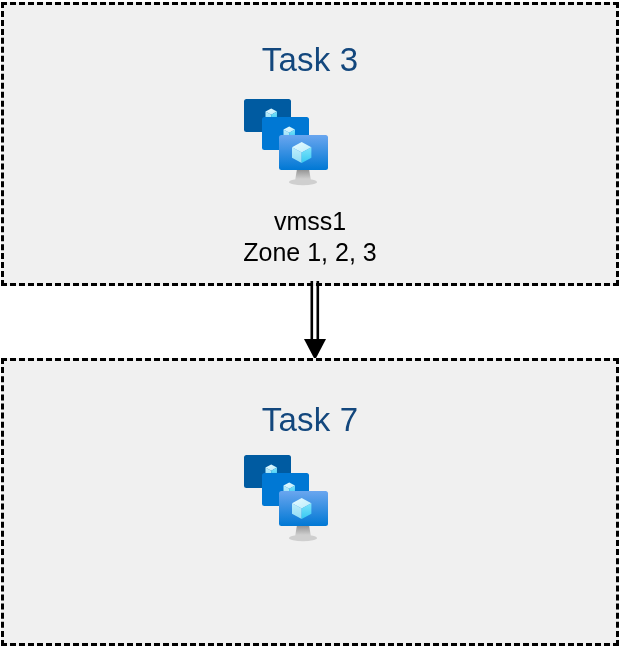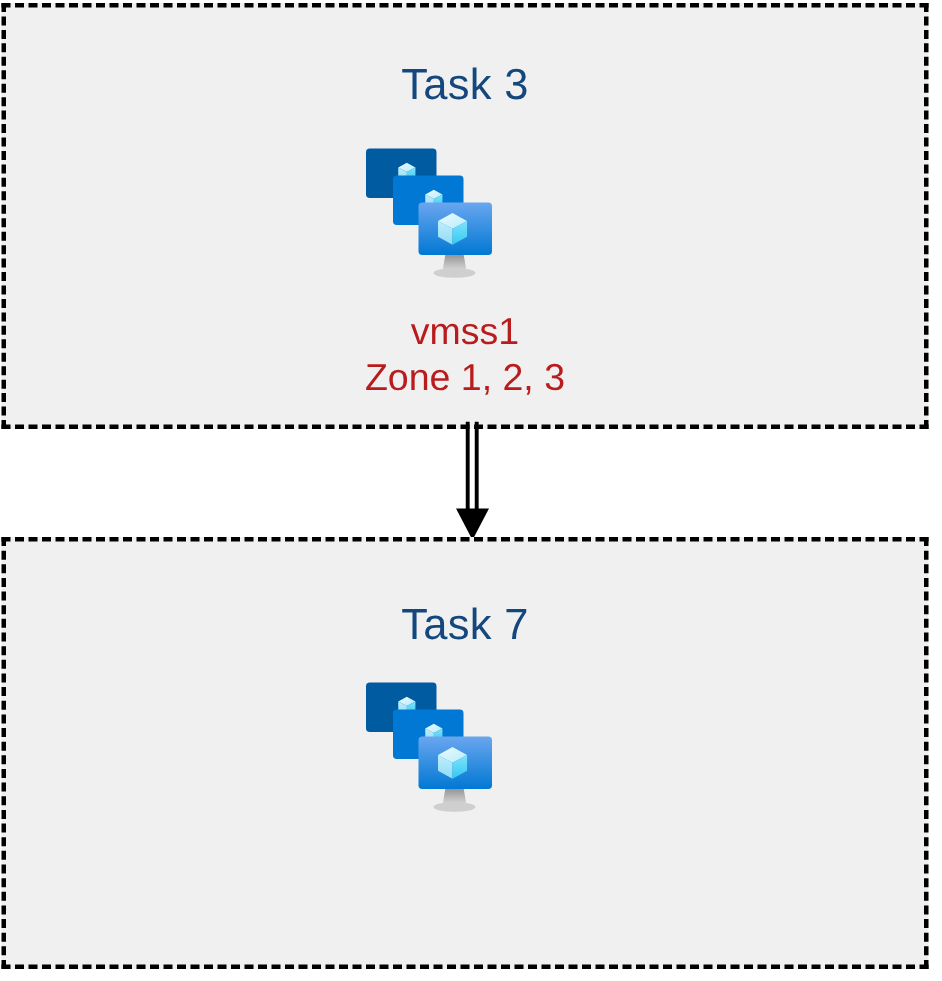--- a/index.html
+++ b/index.html
@@ -48,34 +48,34 @@
     width: 100%;
     height: 100%;
   }
 
   .task-title {
     position: absolute;
     left: 0;
     width: 100%;
     text-align: center;
     color: #13477d;
-    font-size: 29px;
+    font-size: 33px;
     font-weight: 400;
     letter-spacing: 0.2px;
     line-height: 1;
   }
   #task-box-3 .task-title { top: 38px; }
   #task-box-4 .task-title { top: 42px; }
 
   .caption {
     position: absolute;
     left: 0;
     width: 100%;
     text-align: center;
-    color: #b91c1c;
+    color: #000000;
     font-size: 25px;
     font-weight: 400;
     line-height: 31px;
     white-space: pre-line;
   }
   #task-3-caption { top: 201px; }
 
   
   .vmss-icon {
     position: absolute;

